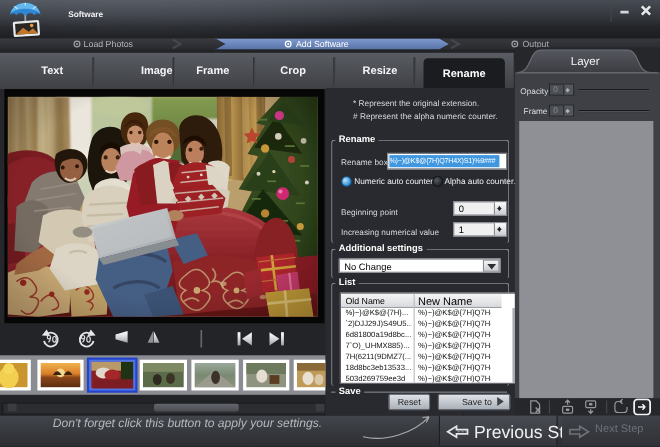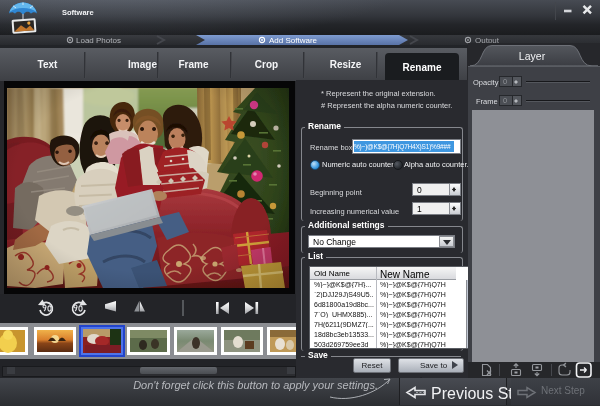--- a/index.html
+++ b/index.html
@@ -37,21 +37,21 @@
   .fieldset{border:1px solid #85878d;border-radius:3px;position:absolute;}
   .fslabel{position:absolute;background:#292a2f;color:#fff;font-weight:bold;font-size:8.5px;padding:0 3px;}
   
   #layerpanel{left:468px;top:55px;width:132px;height:323px;background:#3e4046;}
   #layerlist{left:472px;top:110px;width:122px;height:252px;background:#8e9096;}
   #iconrow{left:468px;top:362px;width:132px;height:16px;}
   
   #bottombar{left:0;top:378px;width:600px;height:28px;background:linear-gradient(180deg,#42454b,#2b2d31);}
   #prevbtn{left:399px;top:378px;width:106px;height:27px;background:linear-gradient(180deg,#484b52,#34363b);
     border-left:1px solid #1e1f22;border-right:1px solid #1e1f22;}
-  #tiptext{left:48px;top:379px;width:330px;color:#b6b8bd;font-size:11px;font-style:italic;text-align:right;}
+  #tiptext{left:48px;top:379px;width:330px;color:#b6b8bd;font-size:11px;font-style:italic;text-align:left;}
   .spinner{width:49px;height:13px;background:#f0f0f0;border:1px solid #7a7d84;color:#000;font-size:8.5px;line-height:12px;padding-left:4px;box-sizing:border-box;}
   .spinner i{position:absolute;right:0;top:0;width:10px;height:11px;background:linear-gradient(180deg,#fdfdfd,#c9ccd2);border-left:1px solid #8a8d93;}
   .spinner i:before{content:"";position:absolute;left:2px;top:1px;width:0;height:0;border:2.5px solid transparent;border-bottom:3.5px solid #222;}
   .spinner i:after{content:"";position:absolute;left:2px;bottom:1px;width:0;height:0;border:2.5px solid transparent;border-top:3.5px solid #222;}
   .lrow{position:absolute;left:0;width:146px;height:10px;font-size:7px;color:#111;white-space:nowrap;}
   .lrow span{position:absolute;left:4px;top:0;width:60px;overflow:hidden;}
   .lrow b{position:absolute;left:70px;top:0;width:66px;overflow:hidden;font-weight:normal;}
   .graybtn{background:linear-gradient(180deg,#dfe2e7,#aab0b9);border:1px solid #6d7077;border-radius:2px;
     color:#1a1b1e;font-size:8px;text-align:center;line-height:14px;box-sizing:border-box;}
   .lspin{width:23px;height:11px;background:#4b4e54;border:1px solid #26282c;color:#8e9196;font-size:7.5px;box-sizing:border-box;}

